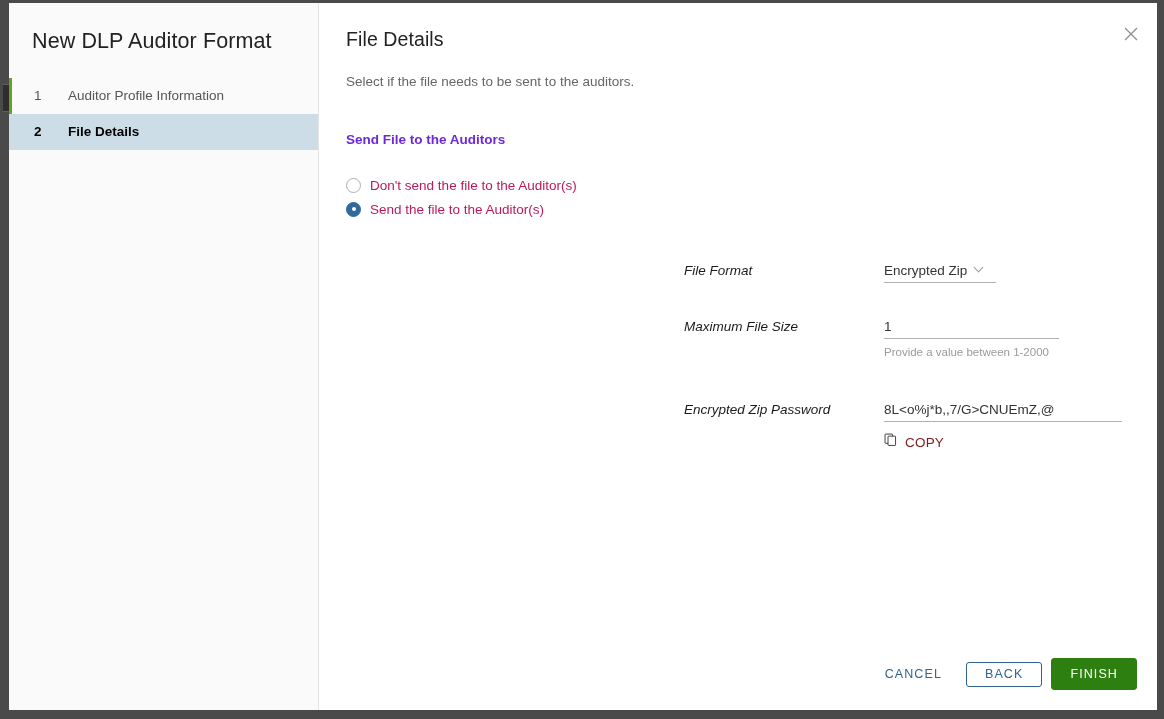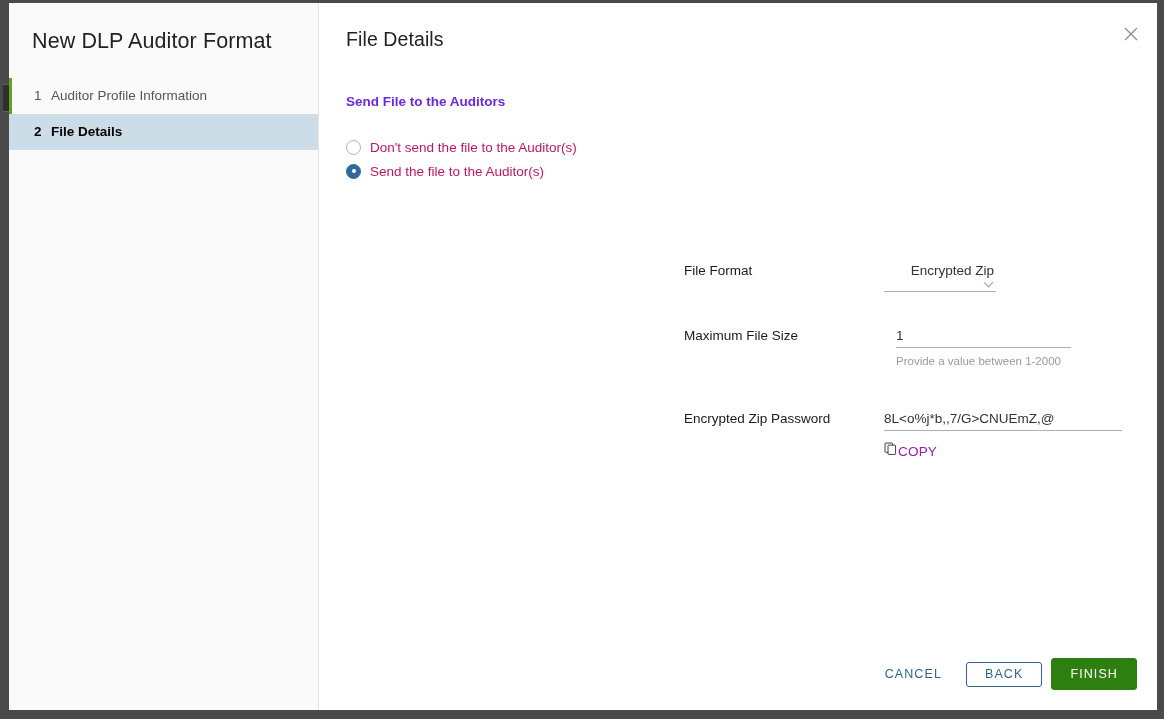--- a/index.html
+++ b/index.html
@@ -84,21 +84,21 @@
     color: #000000;
     font-weight: bold;
     border-left-color: #ccdde7;
   }
   .step-num {
     width: 16px;
     flex: 0 0 16px;
     text-align: left;
   }
   .step-label {
-    margin-left: 1px;
+    margin-left: 18px;
   }
 
   
   #content-pane {
     flex: 1 1 auto;
     position: relative;
     background: #ffffff;
   }
   #close-btn {
     position: absolute;
@@ -178,31 +178,31 @@
     display: flex;
     align-items: flex-start;
     position: relative;
   }
   .field-label {
     width: 200px;
     flex: 0 0 200px;
     font-size: 13.5px;
     color: #1b1b1b;
     padding-top: 2px;
+    font-style: italic;
   }
   .control-col { position: relative; }
 
   .fake-select {
     display: inline-flex;
-    align-items: flex-end;
+    align-items: flex-start;
     border-bottom: 1px solid #b0b0b0;
     padding: 0 2px 4px 0;
     cursor: pointer;
     min-width: 110px;
-    flex-direction: column;
   }
   .fake-select .sel-val {
     font-size: 13.5px;
     color: #333333;
   }
   .chevron {
     margin-left: 8px;
     width: 9px;
     height: 9px;
     position: relative;
@@ -229,35 +229,36 @@
     padding: 0 0 4px 0;
     margin: 0;
   }
   .helper-text {
     font-size: 11.5px;
     color: #9a9a9a;
     margin-top: 7px;
   }
 
   #row-format   { margin-top: 0px; }
-  #row-size     { margin-top: 34px; gap: 12px; }
+  #row-size     { margin-top: 34px; }
   #row-password { margin-top: 42px; }
 
   #size-input   { width: 175px; }
   #pw-input     { width: 238px; }
   #copy-btn {
     display: flex;
     align-items: center;
     margin-top: 11px;
     cursor: pointer;
     width: 75px;
   }
   #copy-btn .copy-label {
     font-size: 13.5px;
-    color: #a21caf;
+    color: #7f1d1d;
+    margin-left: 7px;
     letter-spacing: 0.2px;
   }
 
   
   #footer {
     position: absolute;
     right: 20px;
     bottom: 20px;
     display: flex;
     align-items: center;
@@ -321,20 +322,21 @@
 
   <div id="content-pane">
 
     <div id="close-btn">
       <svg width="22" height="22" viewBox="0 0 22 22">
         <path d="M5 5 L17 17 M17 5 L5 17" stroke="#4a4a4a" stroke-width="1.3" fill="none"></path>
       </svg>
     </div>
 
     <div id="content-title">File Details</div>
+    <div id="content-sub">Select if the file needs to be sent to the auditors.</div>
     <div id="section-title">Send File to the Auditors</div>
 
     <div id="radio-group">
       <label class="radio-row">
         <span class="radio-mark"></span>
         <span class="radio-label">Don't send the file to the Auditor(s)</span>
       </label>
       <label class="radio-row checked">
         <span class="radio-mark"></span>
         <span class="radio-label">Send the file to the Auditor(s)</span>

